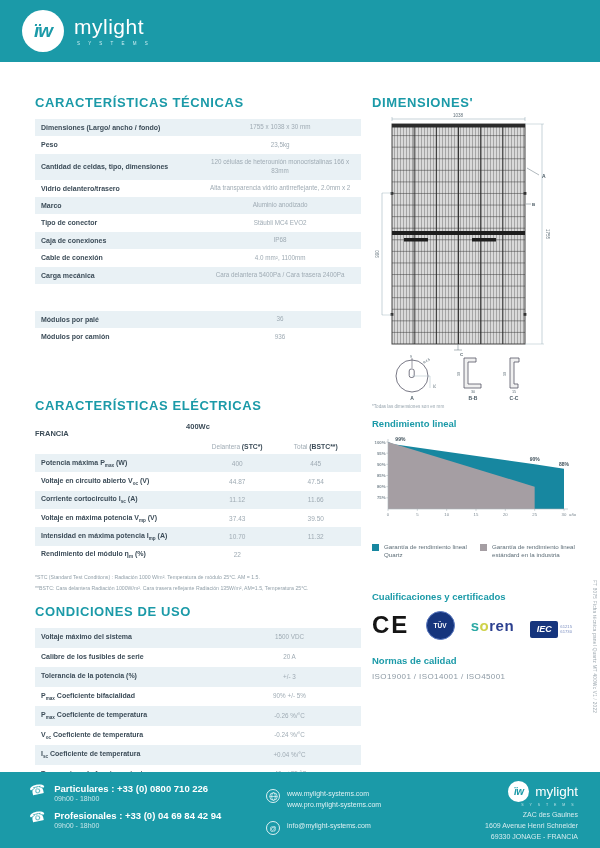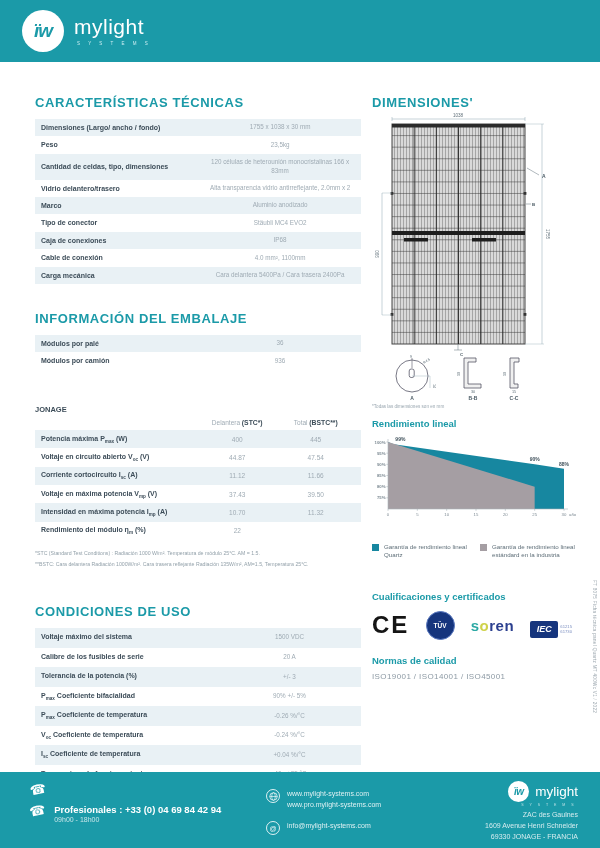--- a/index.html
+++ b/index.html
@@ -130,36 +130,37 @@
         <div class="tvalue">4.0 mm², 1100mm</div>
       </div>
     <div class="trow odd">
         <div class="tlabel">Carga mecánica</div>
         <div class="tvalue">Cara delantera 5400Pa / Cara trasera 2400Pa</div>
       </div>
   </div>
 </div>
 
 <div class="lcol" style="top:311px;">
-  <div class="sec-title">INFORMACIÓN DEL EMBALAJE</div>
   <div>
     <div class="trow odd">
         <div class="tlabel">Módulos por palé</div>
         <div class="tvalue">36</div>
       </div>
     <div class="trow">
         <div class="tlabel">Módulos por camión</div>
         <div class="tvalue">936</div>
       </div>
   </div>
 </div>
 
 <div class="lcol" style="top:398px;">
+  <div class="sec-title">CARACTERÍSTICAS ELÉCTRICAS</div>
   <div class="modelo-row">
-    <span class="modelo-label">JONAGE</span>
+    <span class="modelo-label">FRANCIA</span>
+    <span class="modelo-value">400Wc</span>
   </div>
   <div class="ehead">
     <div class="spacer"></div>
     <div class="hcell"><span>Delantera </span><b>(STC*)</b></div>
     <div class="hcell"><span>Total </span><b>(BSTC**)</b></div>
   </div>
   <div>
     <div class="erow odd">
         <div class="elabel"><span>Potencia máxima P</span><sub>max</sub><span> (W)</span></div>
         <div class="ecell">400</div>
@@ -400,20 +401,24 @@
   <div class="sub-title">Normas de calidad</div>
   <div class="iso-line">ISO19001 / ISO14001 / ISO45001</div>
 </div>
 
 <div class="side-note">FT 8075 Ficha técnica panel Quartz MT 400Wc V1 / 2022</div>
 
 <div class="footer">
   <div class="f-left">
     <div class="phone-row">
       <span class="phone-icon">☎</span>
+      <span>
+        <div class="phone-label">Particulares : +33 (0) 0800 710 226</div>
+        <div class="phone-hours">09h00 - 18h00</div>
+      </span>
     </div>
     <div class="phone-row">
       <span class="phone-icon">☎</span>
       <span>
         <div class="phone-label">Profesionales : +33 (0) 04 69 84 42 94</div>
         <div class="phone-hours">09h00 - 18h00</div>
       </span>
     </div>
   </div>
   <div class="f-center">

